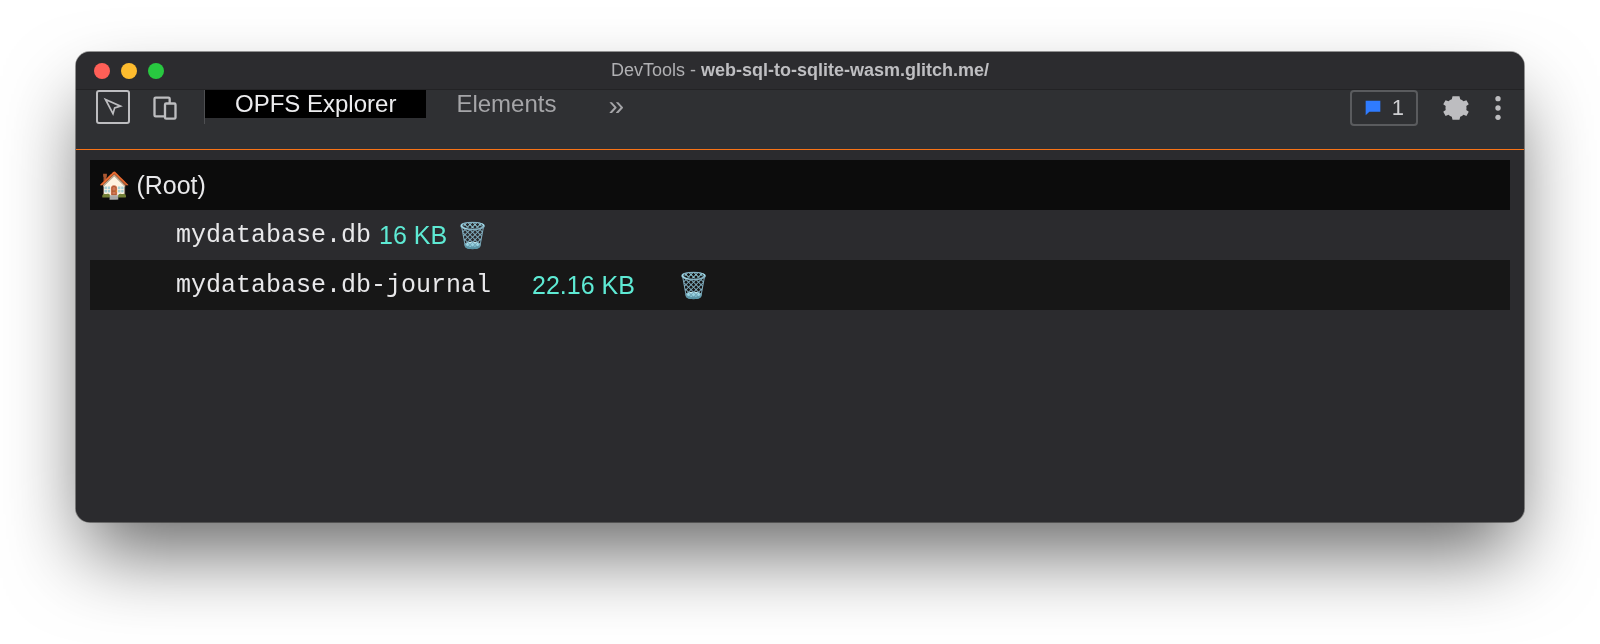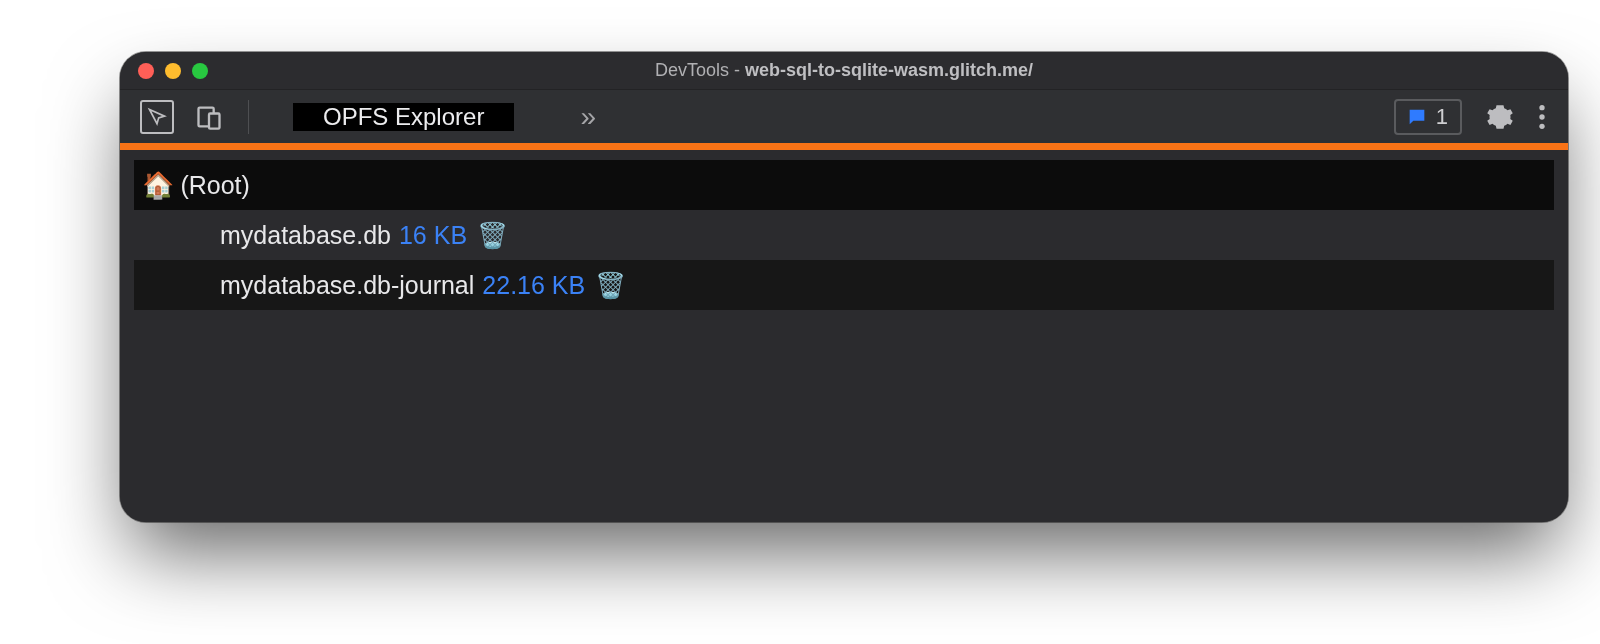--- a/index.html
+++ b/index.html
@@ -10,26 +10,25 @@
     font-family: -apple-system, BlinkMacSystemFont, "Segoe UI", Helvetica, Arial, sans-serif;
     overflow: hidden;
   }
   .window {
     position: absolute;
     left: 76px;
     top: 52px;
     width: 1448px;
     height: 470px;
     background: #2b2b2e;
-    border-radius: 26px;
+    border-radius: 14px;
     box-shadow: 0 40px 80px -10px rgba(0,0,0,0.6), 0 0 0 1px rgba(0,0,0,0.4);
     display: flex;
     flex-direction: column;
     overflow: hidden;
-    margin-left: 44px;
   }
 
   
   .titlebar {
     height: 38px;
     background: #2c2c2f;
     display: flex;
     align-items: center;
     position: relative;
     border-bottom: 1px solid rgba(0,0,0,0.2);
@@ -52,24 +51,23 @@
     color: #b0b0b3;
     font-size: 18px;
     pointer-events: none;
   }
   .title .bold { font-weight: 600; color: #bfbfc2; }
 
   
   .tabrow {
     height: 60px;
     background: #2f3033;
-    border-bottom: 7px solid #f97316;
-    display: flex;
-    align-items: center;
-    gap: 44px;
+    border-bottom: 1px solid #f97316;
+    display: flex;
+    align-items: flex-start;
   }
   .left-icons {
     display: flex;
     align-items: center;
     gap: 18px;
     padding: 0 22px 0 20px;
     border-right: 1px solid #4e4f52;
   }
   .icon-btn {
     width: 34px; height: 34px;
@@ -138,30 +136,31 @@
     padding-left: 8px;
   }
   .tree-row.root {
     background: #0c0c0c;
   }
   .tree-row.file {
     padding-left: 86px;
   }
   .tree-row.file:nth-of-type(3) {
     background: #171717;
+    gap: 33px;
   }
   .tree-row.file:nth-of-type(2) {
     background: transparent;
   }
   .house {
     font-size: 26px;
     margin-right: 6px;
   }
-  .filename { color: #e8e8ea; }
-  .filesize { color: #3b82f6; margin-left: 8px; }
+  .filename { color: #e8e8ea; font-family: Liberation Mono, monospace; }
+  .filesize { color: #5eead4; margin-left: 8px; }
   .trash { margin-left: 10px; }
 
   
   svg { display: block; }
 </style>
 </head>
 <body>
 
 <div class="window">
 
@@ -186,20 +185,21 @@
       <div class="icon-btn">
         <svg width="28" height="28" viewBox="0 0 24 24" fill="none" stroke="currentColor" stroke-width="2">
           <rect x="3" y="4" width="13" height="16" rx="1"></rect>
           <rect x="12" y="9" width="9" height="13" rx="1" fill="#2f3033"></rect>
         </svg>
       </div>
     </div>
 
     <div class="tabs">
       <div class="tab active">OPFS Explorer</div>
+      <div class="tab">Elements</div>
     </div>
     <div class="more-tabs">»</div>
 
     <div class="spacer"></div>
 
     <div class="right-icons">
       <div class="issue-badge">
         <span class="chat-icon">
           <svg width="22" height="22" viewBox="0 0 24 24" fill="currentColor">
             <path d="M4 4h16v12H8l-4 4V4z"></path>

